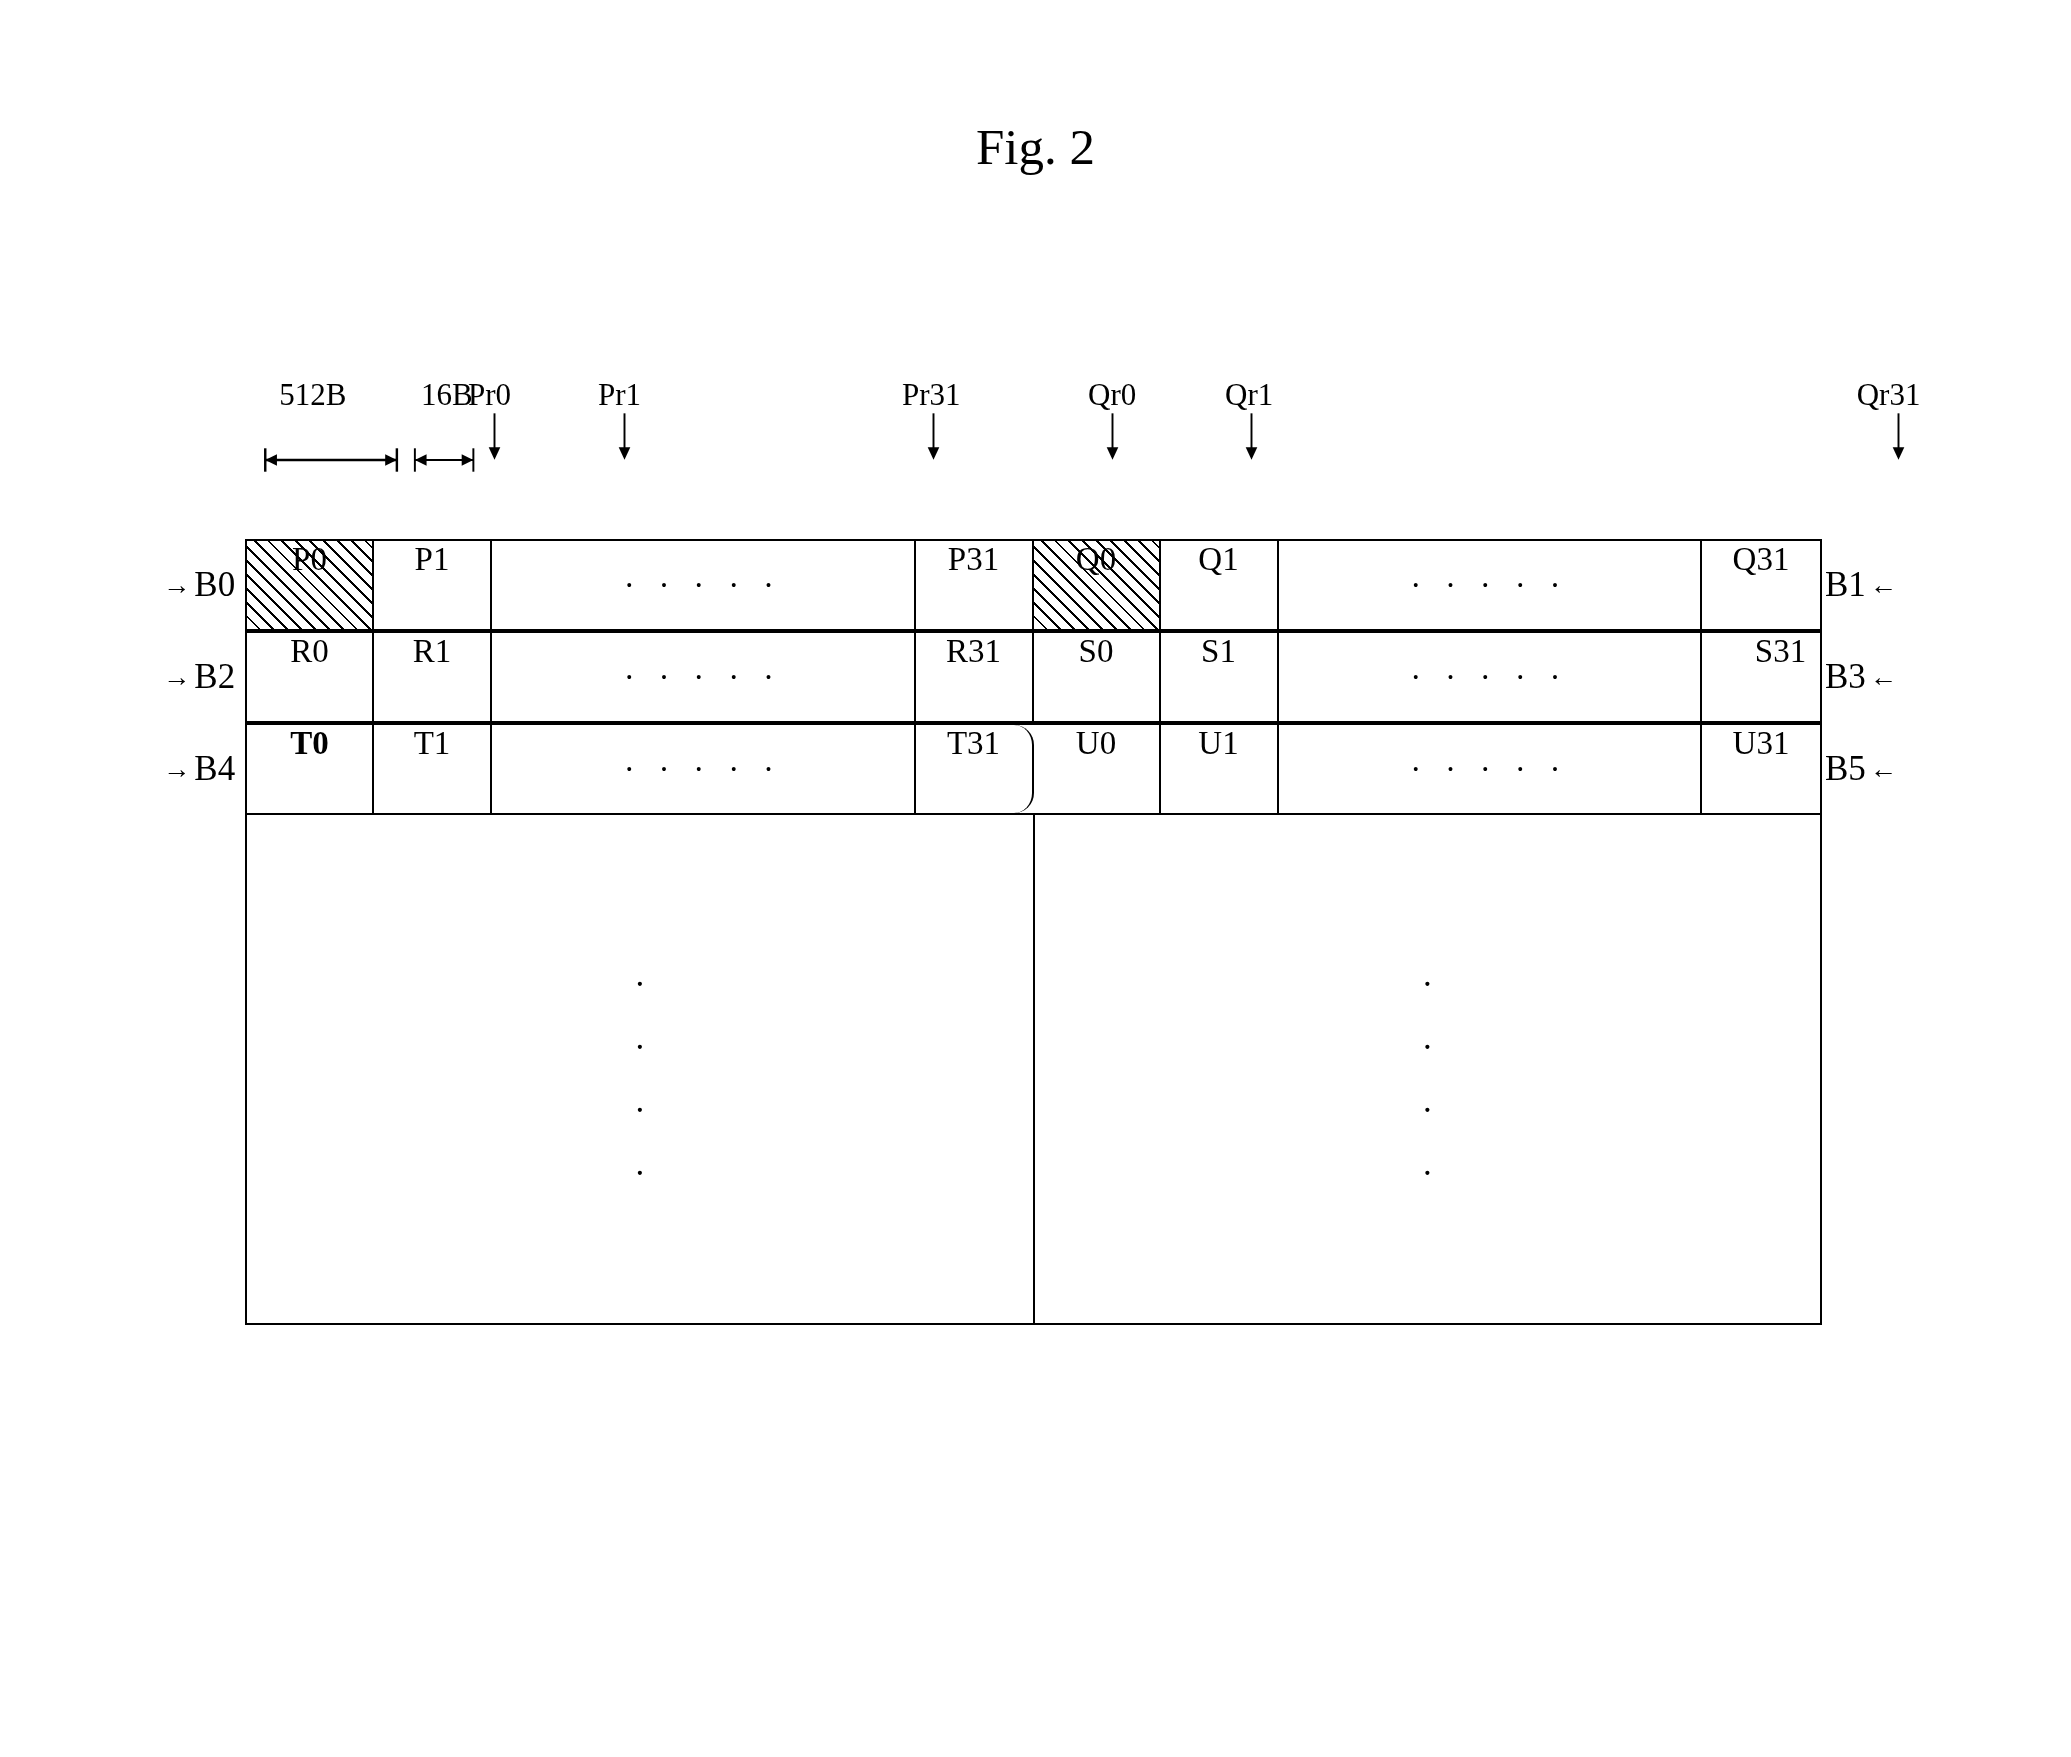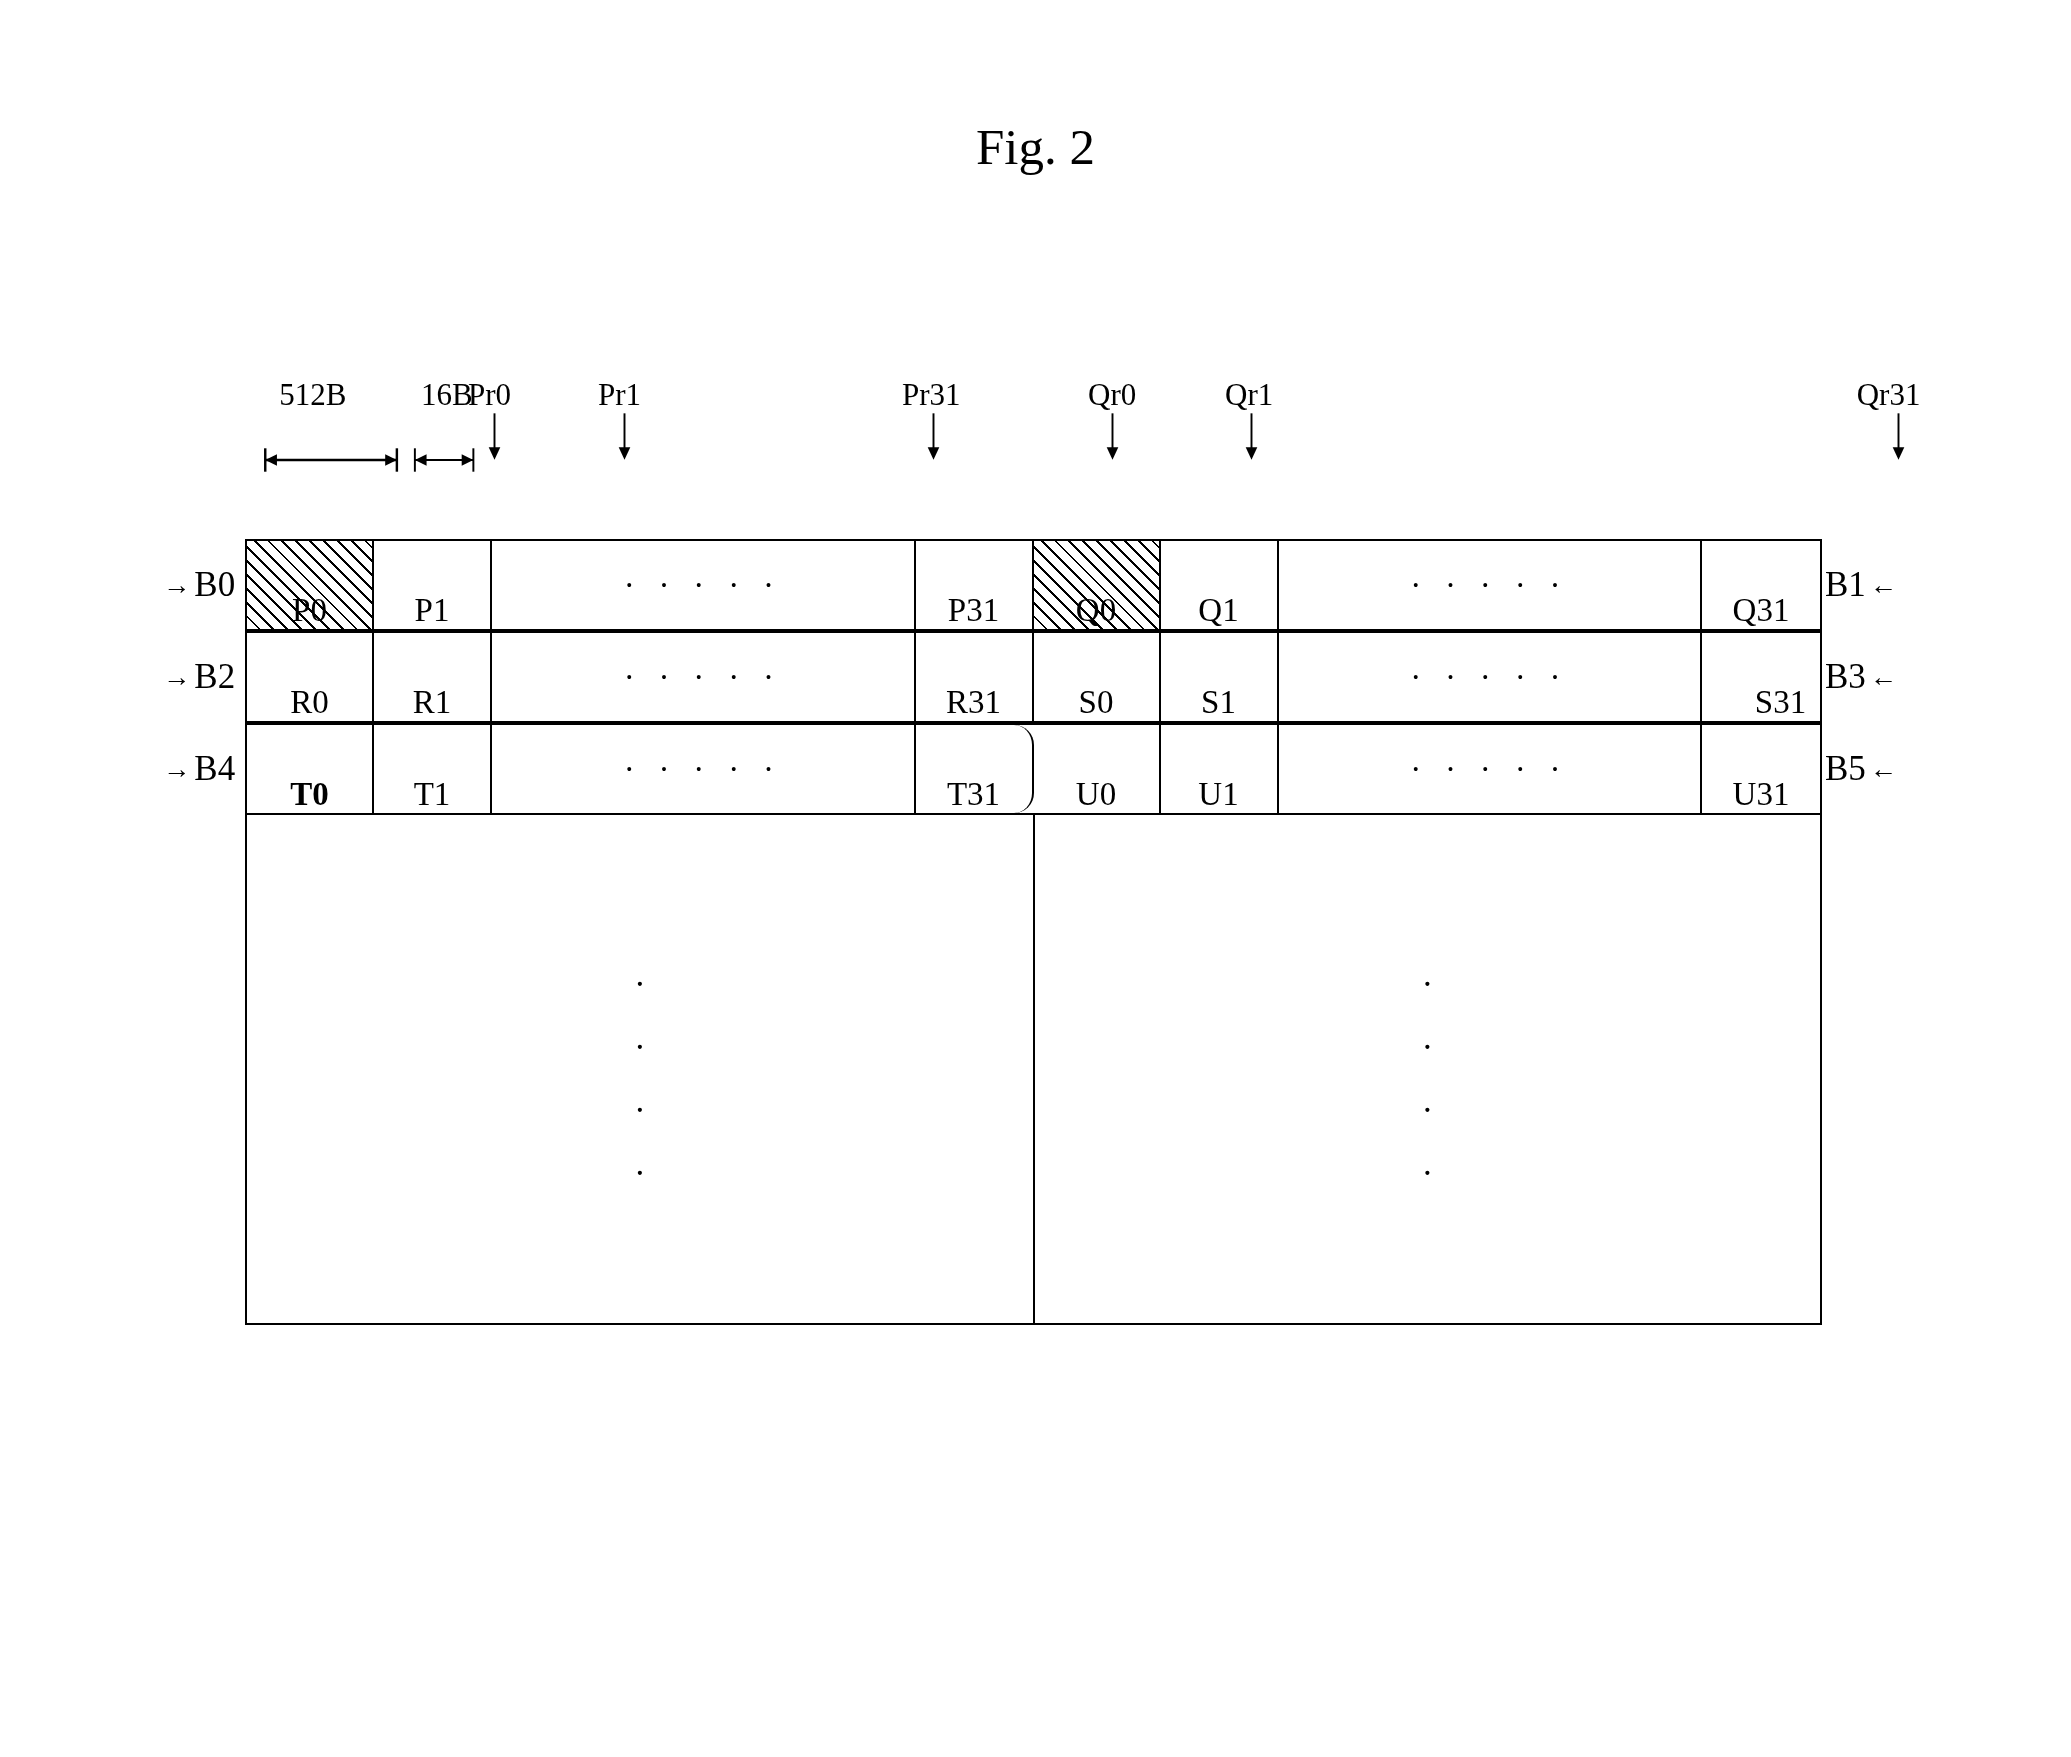--- a/index.html
+++ b/index.html
@@ -84,21 +84,21 @@
     .grid-outer {
       border-left: 2.9px solid #000;
       border-right: 2.9px solid #000;
       flex: 1;
       display: flex;
       flex-direction: column;
     }
 
     .cell {
       display: flex;
-      align-items: flex-end;
+      align-items: flex-start;
       justify-content: center;
       font-size: 33px;
       height: 88px;
       border-right: 2px solid #000;
       flex-shrink: 0;
       position: relative;
     }
 
     .cell:last-child {
       border-right: none;

